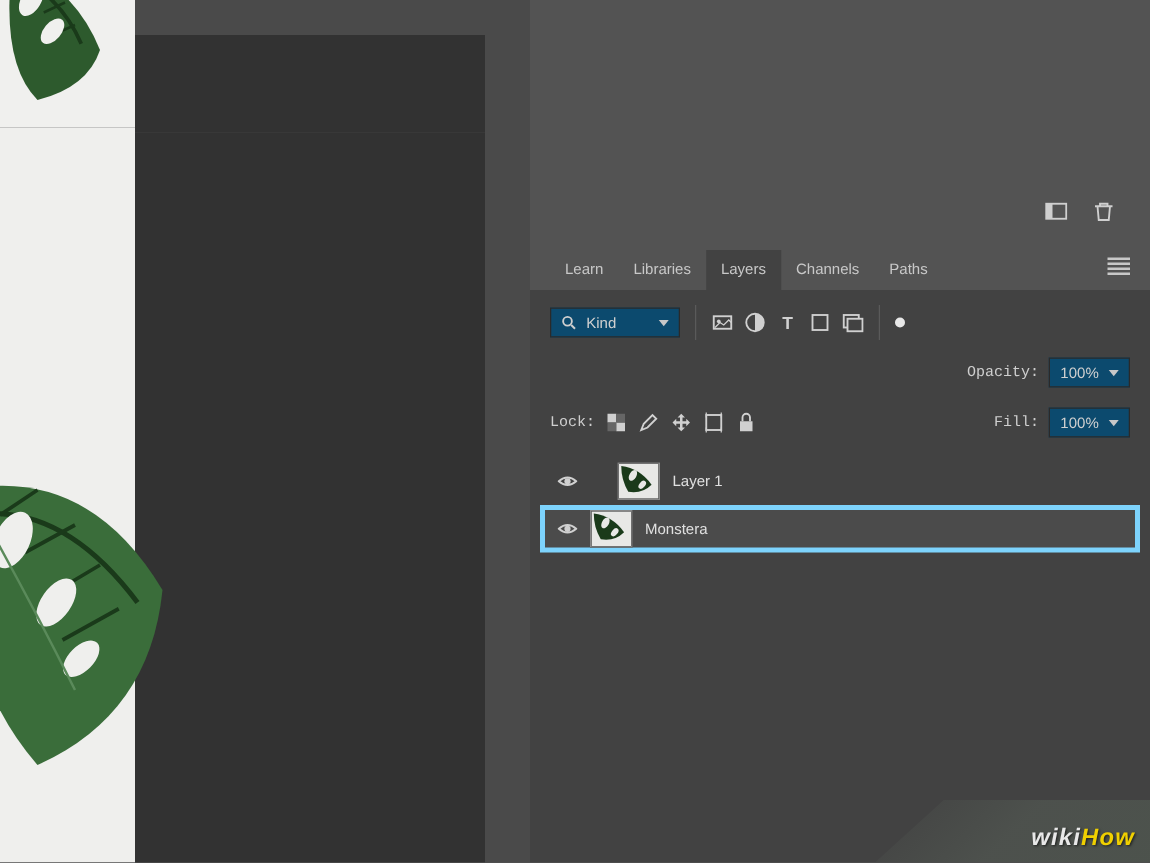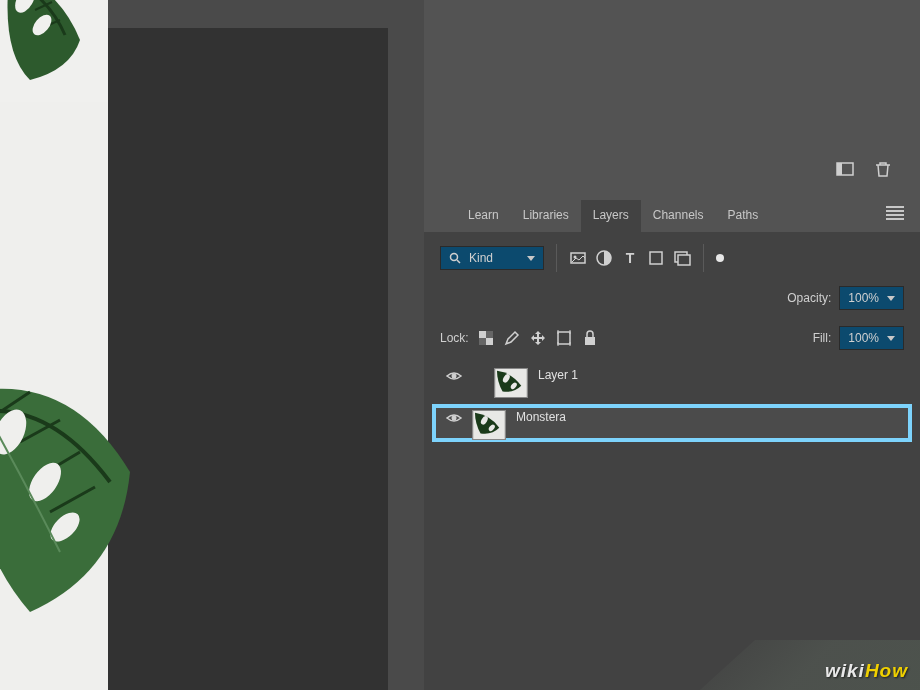--- a/index.html
+++ b/index.html
@@ -10,40 +10,40 @@
 .leaf1 { position: absolute; left: -20px; top: -40px; width: 130px; height: 140px; }
 .doc-dark { position: absolute; left: 108px; top: 28px; width: 280px; height: 78px; background: #323232; }
 .doc-dark2 { position: absolute; left: 108px; top: 106px; width: 280px; height: 584px; background: #323232; }
 .doc-left { position: absolute; left: 0; top: 102px; width: 108px; height: 588px; background: #efefed; }
 .leaf2 { position: absolute; left: -50px; top: 250px; width: 200px; height: 280px; }
 
 .panel { position: absolute; right: 0; top: 0; width: 496px; height: 690px; background: #535353; }
 .panel-icons-top { position: absolute; right: 28px; top: 160px; display: flex; gap: 20px; }
 .panel-icons-top .ico { width: 18px; height: 18px; color: #cfcfcf; }
 
-.tabs { position: absolute; left: 32px; top: 200px; display: flex; height: 32px; }
+.tabs { position: absolute; left: 16px; top: 200px; display: flex; height: 32px; }
 .tab { padding: 8px 12px; font-size: 12px; color: #c8c8c8; cursor: pointer; }
 .tab.active { background: #424242; }
 .tab-menu { position: absolute; right: 16px; top: 206px; width: 18px; height: 12px; }
 .tab-menu .line { height: 2px; background: #c8c8c8; margin-bottom: 2px; }
 
 .panel-body { position: absolute; left: 0; top: 232px; right: 0; bottom: 0; background: #424242; padding: 10px 16px; }
 
 .row { display: flex; align-items: center; height: 32px; gap: 8px; color: #d0d0d0; font-size: 12px; }
 .dropdown { display: flex; align-items: center; background: #0c4a6e; border: 1px solid #2a2a2a; padding: 4px 8px; gap: 8px; }
 .chev { width: 0; height: 0; border-left: 4px solid transparent; border-right: 4px solid transparent; border-top: 5px solid #c8c8c8; }
 .ico-sm { width: 18px; height: 18px; fill: #d0d0d0; }
 .dot-white { width: 8px; height: 8px; border-radius: 50%; background: #e8e8e8; }
 .sep { width: 1px; height: 28px; background: #5a5a5a; margin: 0 4px; }
 
 .row2 { margin-top: 8px; }
-.label { color: #cfcfcf; font-size: 12px; }
+.label { color: #cfcfcf; font-size: 12px; font-family: Liberation Mono, monospace; }
 
 .layers-list { margin-top: 12px; }
-.layer-row { display: flex; align-items: flex-start; height: 38px; gap: 10px; padding: 2px 0; }
+.layer-row { display: flex; align-items: center; height: 38px; gap: 10px; padding: 2px 0; }
 .layer-row.highlight { border: 4px solid #7dd3fc; background: #4b4b4b; padding: 2px 4px; margin-left: -8px; margin-right: -8px; }
 .eye { width: 16px; height: 16px; color: #d0d0d0; flex-shrink: 0; }
 .thumb { width: 34px; height: 30px; background: #2a2a2a; border: 1px solid #888; flex-shrink: 0; position: relative; overflow: hidden; }
 .thumb svg { width: 100%; height: 100%; }
 .layer-name { color: #e0e0e0; font-size: 12px; }
 
 .watermark { position: absolute; right: 12px; bottom: 8px; font-size: 19px; font-weight: bold; font-style: italic; color: #e8e8e8; text-shadow: 1px 1px 2px rgba(0,0,0,.6); letter-spacing: 1px; }
 .watermark .h { color: #f0d000; }
 .wm-bg { position: absolute; right: 0; bottom: 0; width: 220px; height: 50px; background: linear-gradient(135deg, transparent 0%, rgba(120,140,120,.2) 50%, rgba(100,120,100,.3) 100%); clip-path: polygon(25% 0%, 100% 0%, 100% 100%, 0% 100%); }
 </style>

